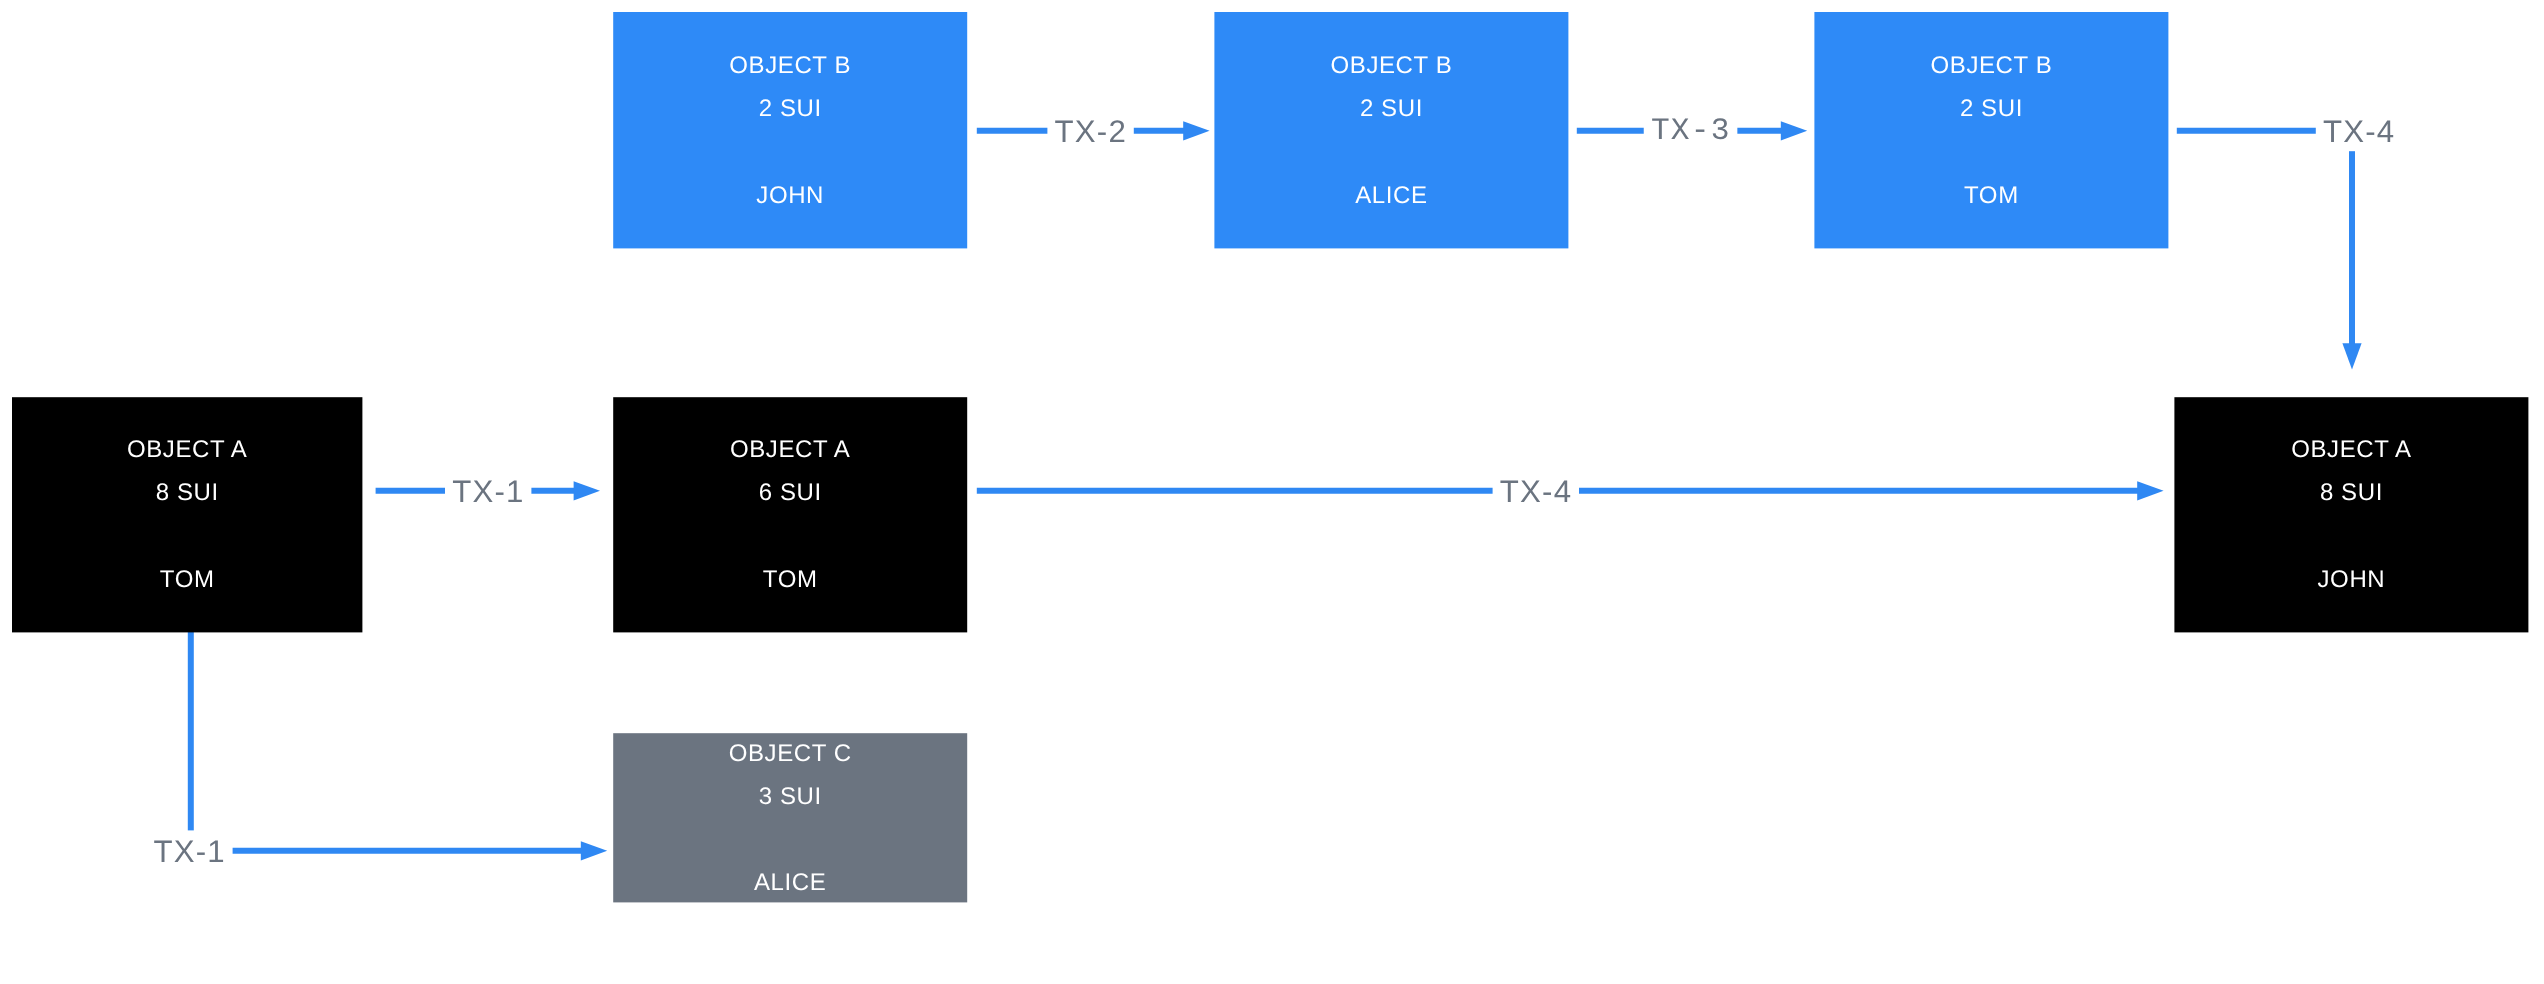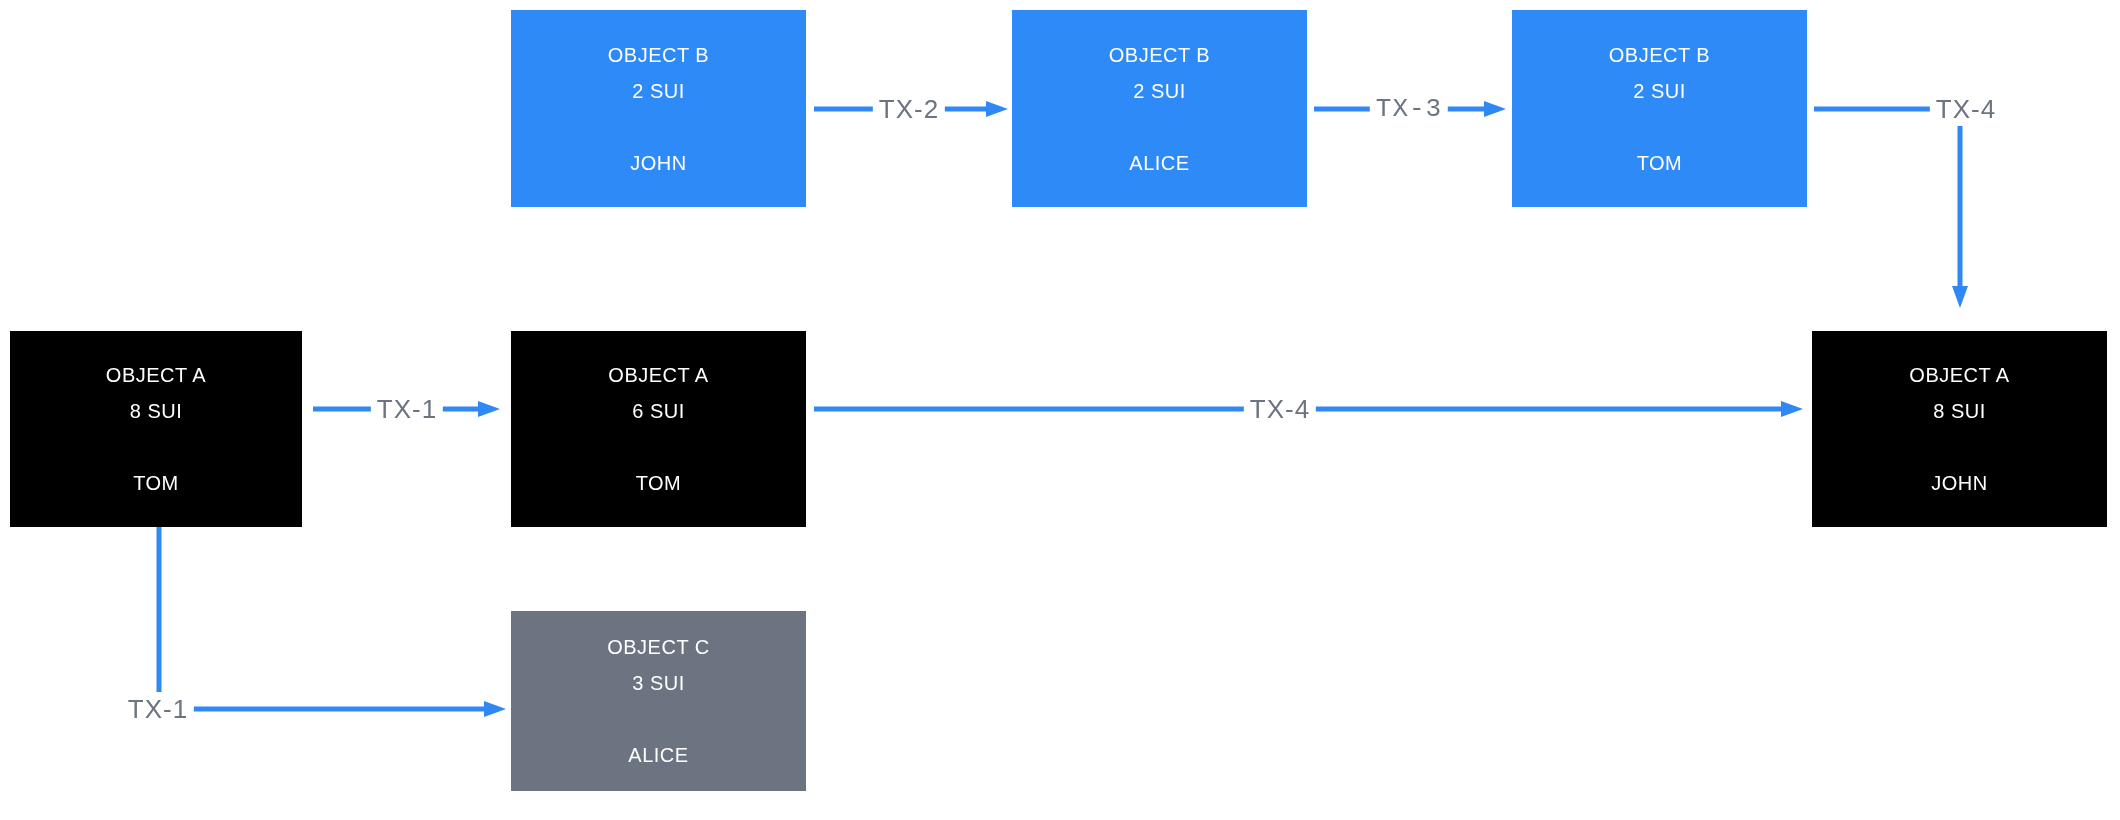--- a/index.html
+++ b/index.html
@@ -39,21 +39,21 @@
     padding:1px 6px;
     white-space:nowrap;
   }
   
   #box-b-john {left:511px; top:10px;  width:295px;height:197px;}
   #box-b-alice{left:1012px;top:10px;  width:295px;height:197px;}
   #box-b-tom  {left:1512px;top:10px;  width:295px;height:197px;}
   #box-a-5tom {left:10px;  top:311px; width:292px;height:196px;}
   #box-a-4tom {left:511px; top:311px; width:295px;height:196px;}
   #box-a-6john{left:1812px;top:311px; width:295px;height:196px;}
-  #box-c-alice{left:511px; top:611px; width:295px;height:180px;}
+  #box-c-alice{left:511px; top:611px; width:295px;height:141px;}
   
   #lbl-tx2     {left:909px; top:109px;}
   #lbl-tx3     {left:1409px;top:109px;font-family:Liberation Mono, monospace;}
   #lbl-tx4-top {left:1966px;top:109px;}
   #lbl-tx1-mid {left:407px; top:409px;}
   #lbl-tx4-long{left:1280px;top:409px;}
   #lbl-tx1-bot {left:158px; top:709px;}
 </style>
 </head>
 <body>

